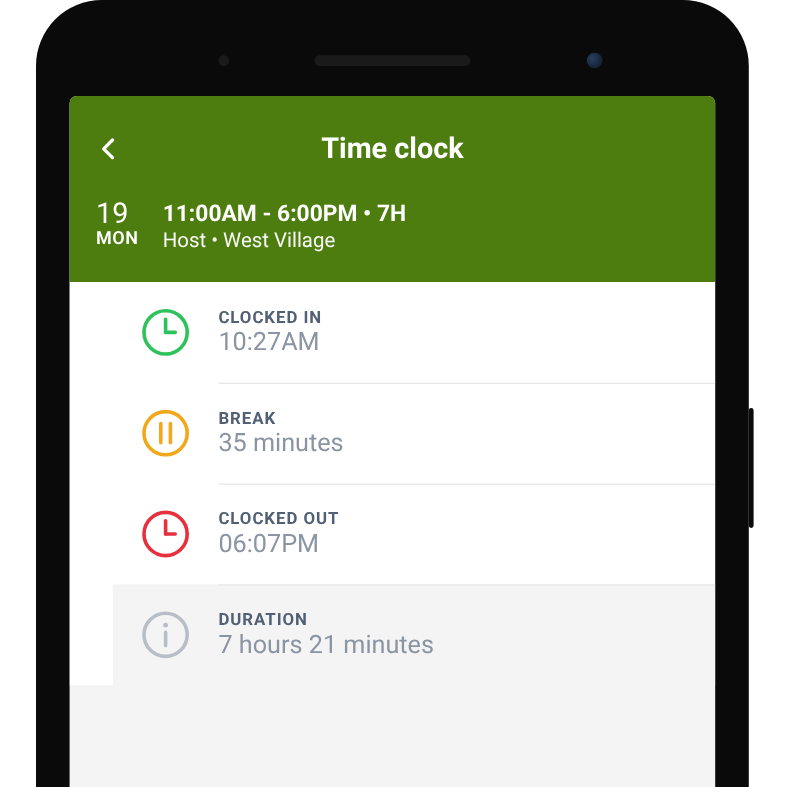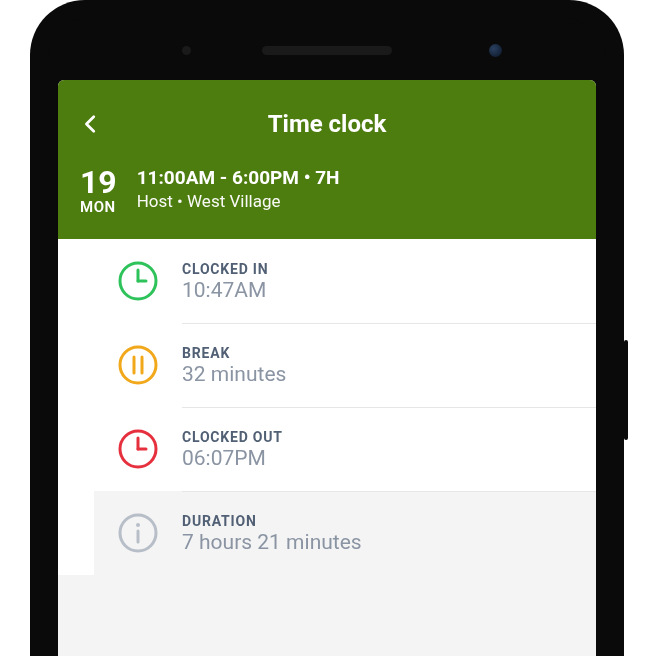--- a/index.html
+++ b/index.html
@@ -91,22 +91,22 @@
       align-items: flex-start;
       gap: 20px;
     }
     .date-block {
       display: flex;
       flex-direction: column;
       align-items: flex-start;
       line-height: 1.05;
     }
     .date-num {
-      font-size: 32px;
-      font-weight: 700;
+      font-size: 24px;
+      font-weight: 400;
     }
     .date-dow {
       font-size: 15px;
       font-weight: 600;
       letter-spacing: 0.5px;
     }
     .shift-info {
       display: flex;
       flex-direction: column;
       gap: 2px;
@@ -216,33 +216,33 @@
       <div class="list">
 
         <div class="row">
           <svg class="row-icon" viewBox="0 0 44 44">
             <circle cx="22" cy="22" r="18" stroke="#2ec25a" stroke-width="3" fill="none"></circle>
             <line x1="22" y1="22" x2="22" y2="11" stroke="#2ec25a" stroke-width="3" stroke-linecap="round"></line>
             <line x1="22" y1="22" x2="30" y2="22" stroke="#2ec25a" stroke-width="3" stroke-linecap="round"></line>
           </svg>
           <div class="row-text">
             <span class="row-label">CLOCKED IN</span>
-            <span class="row-value">10:47AM</span>
+            <span class="row-value">10:27AM</span>
           </div>
         </div>
 
         <div class="row">
           <svg class="row-icon" viewBox="0 0 44 44">
             <circle cx="22" cy="22" r="18" stroke="#f1a81b" stroke-width="3" fill="none"></circle>
             <line x1="18" y1="14" x2="18" y2="30" stroke="#f1a81b" stroke-width="3" stroke-linecap="round"></line>
             <line x1="26" y1="14" x2="26" y2="30" stroke="#f1a81b" stroke-width="3" stroke-linecap="round"></line>
           </svg>
           <div class="row-text">
             <span class="row-label">BREAK</span>
-            <span class="row-value">32 minutes</span>
+            <span class="row-value">35 minutes</span>
           </div>
         </div>
 
         <div class="row">
           <svg class="row-icon" viewBox="0 0 44 44">
             <circle cx="22" cy="22" r="18" stroke="#e6303e" stroke-width="3" fill="none"></circle>
             <line x1="22" y1="22" x2="22" y2="11" stroke="#e6303e" stroke-width="3" stroke-linecap="round"></line>
             <line x1="22" y1="22" x2="30" y2="22" stroke="#e6303e" stroke-width="3" stroke-linecap="round"></line>
           </svg>
           <div class="row-text">

